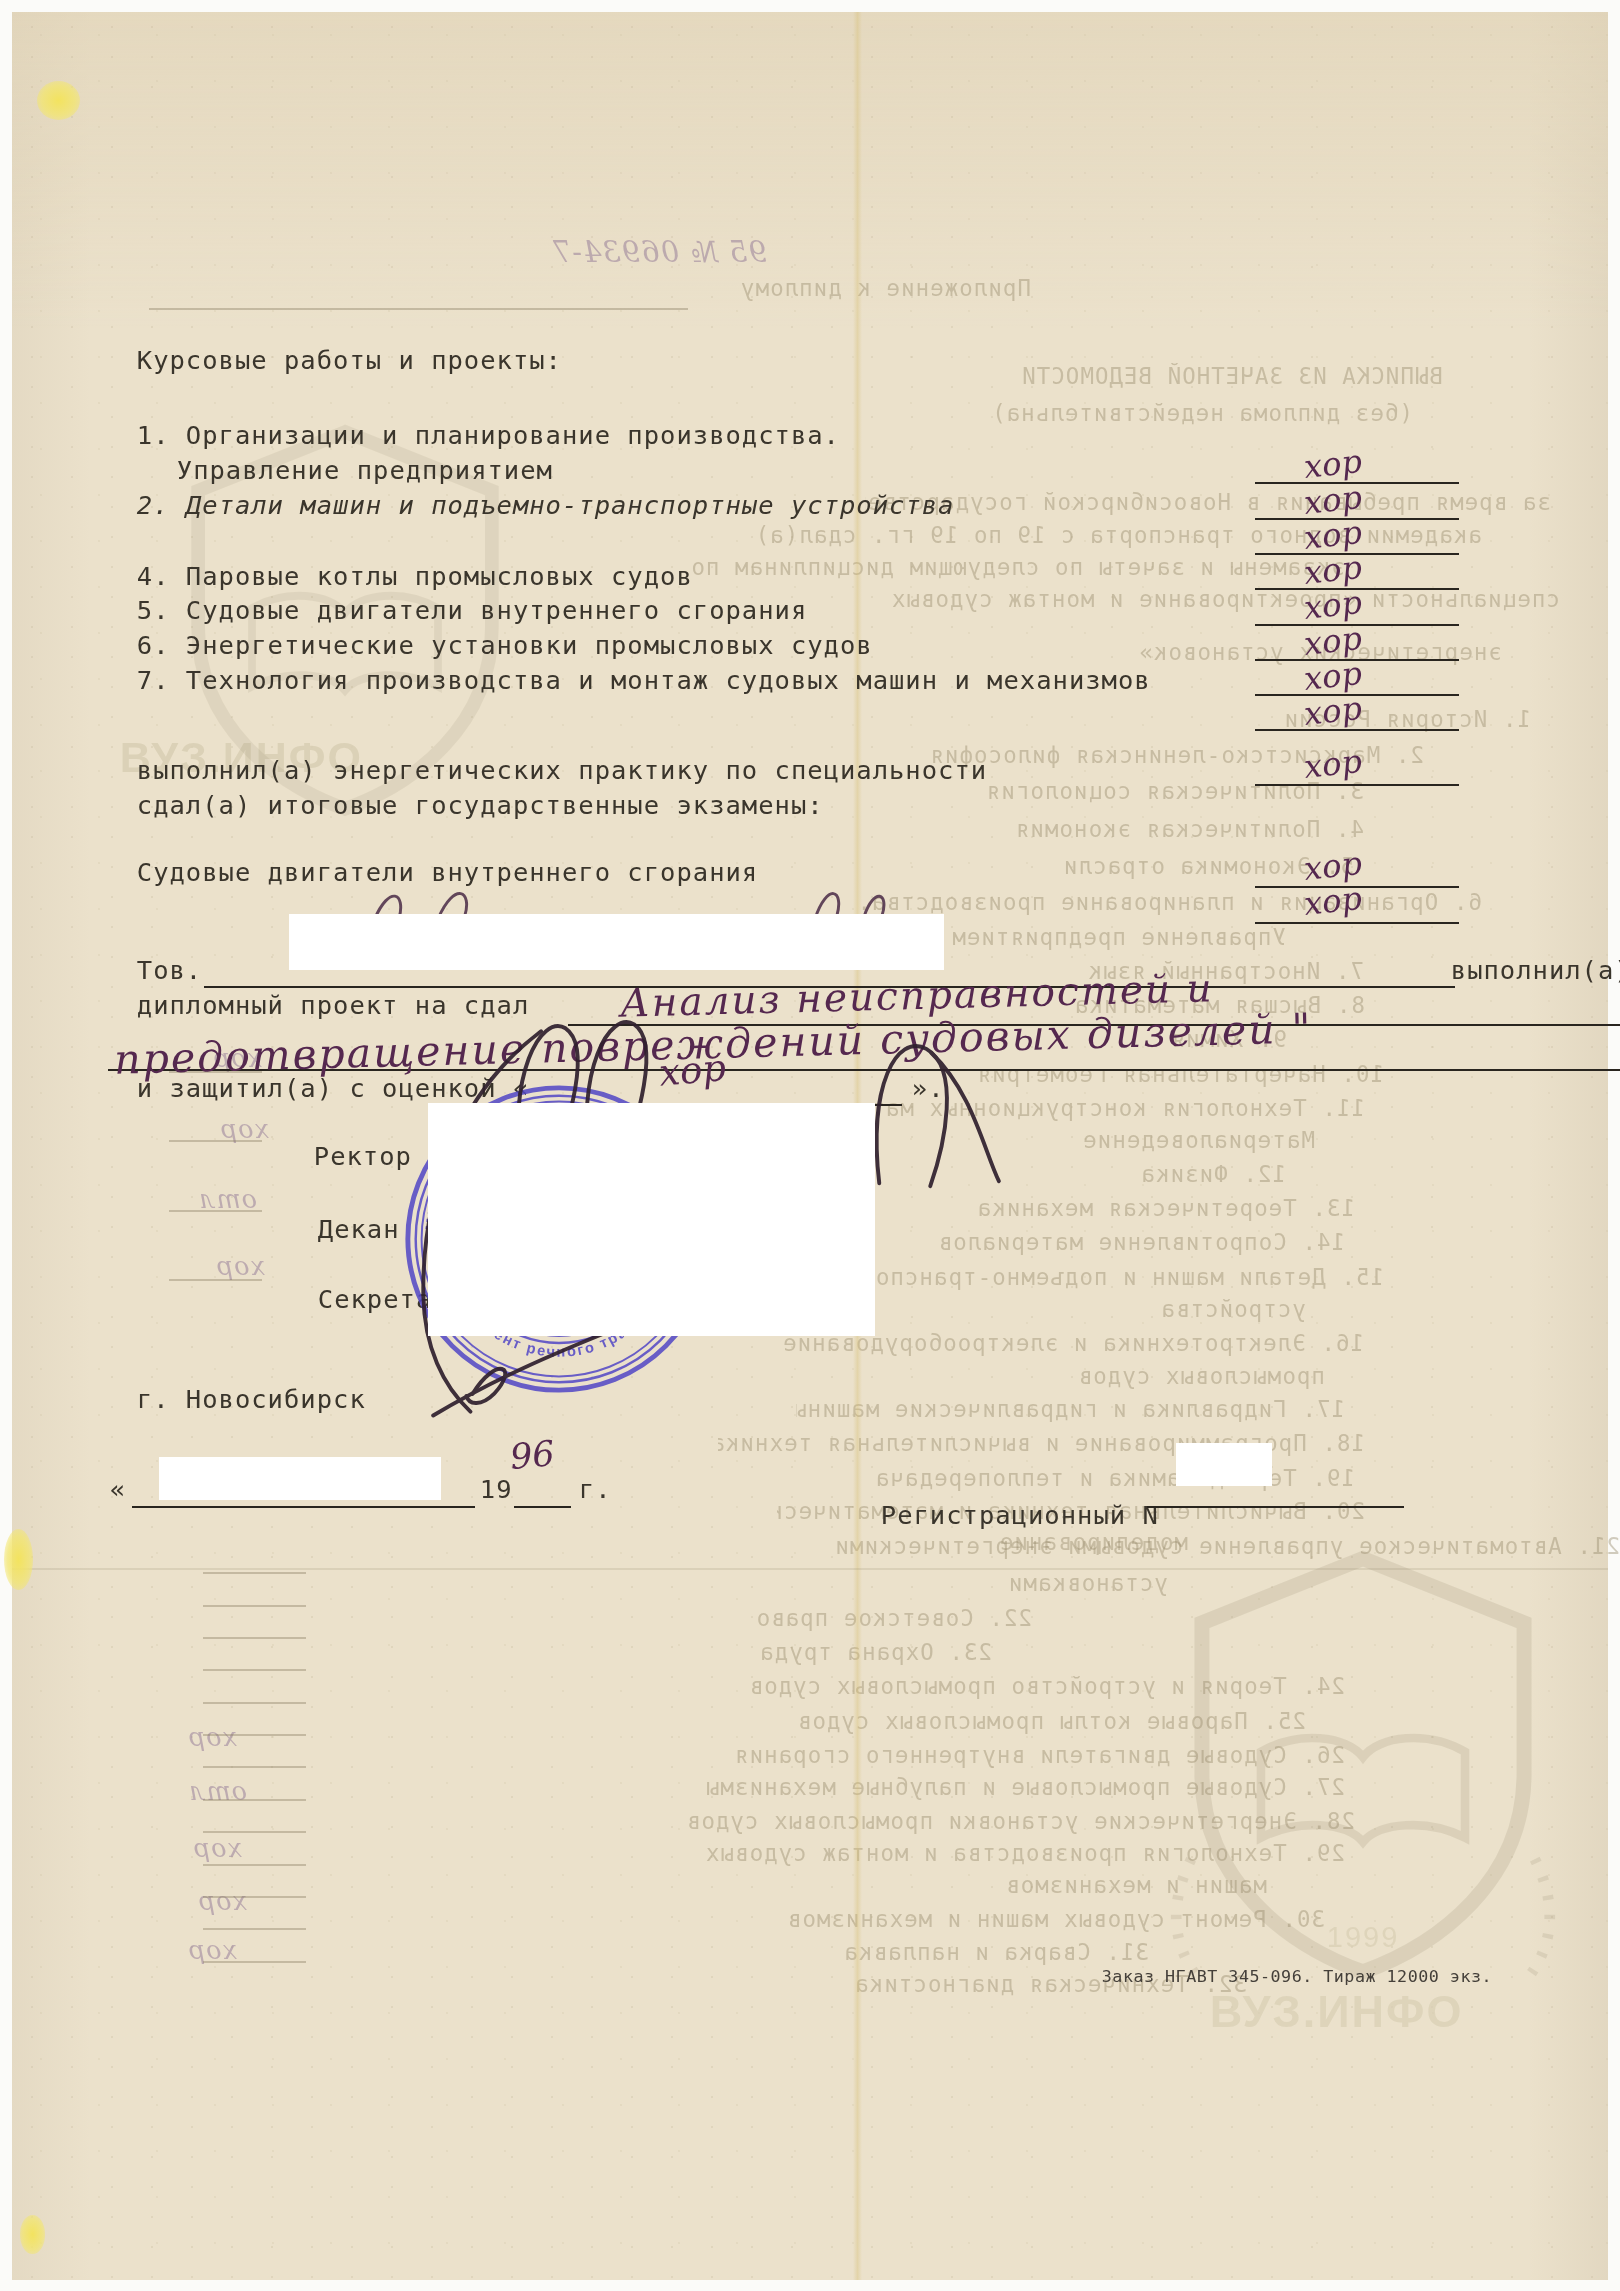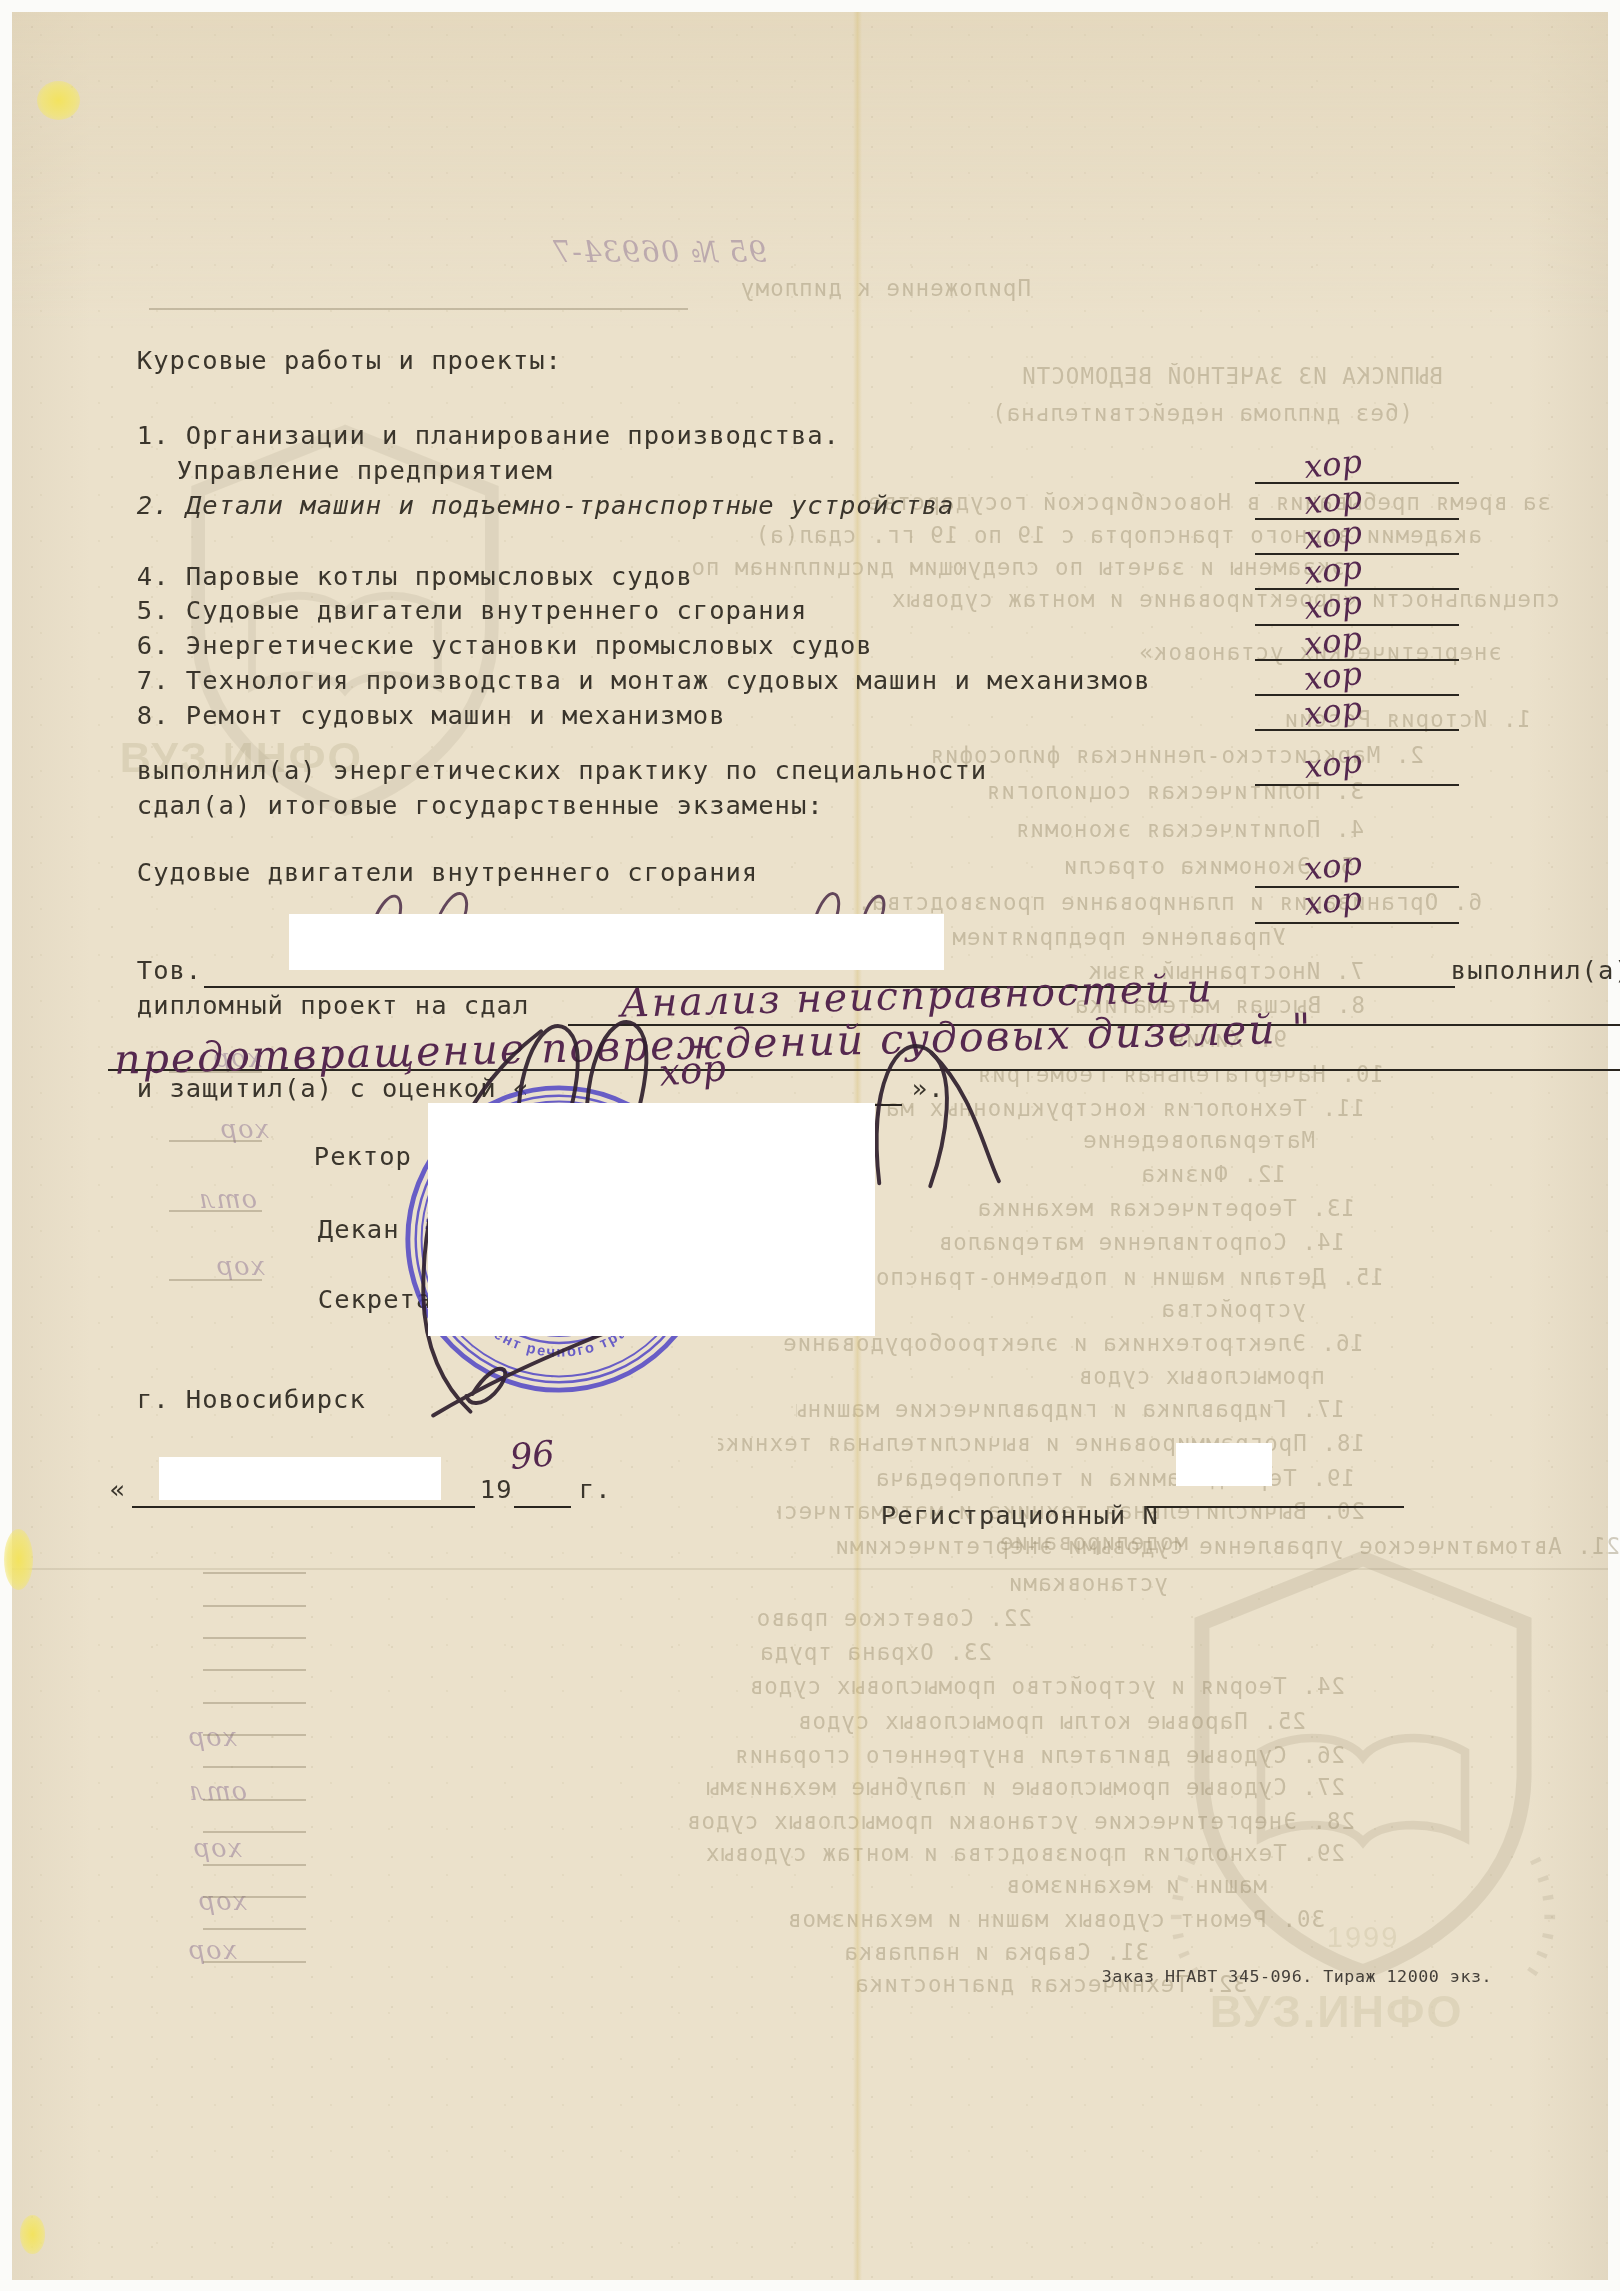--- a/index.html
+++ b/index.html
@@ -152,21 +152,20 @@
 
   <div class="t" style="left:125px;top:333px;">Курсовые работы и проекты:</div>
 
   <div class="t" style="left:125px;top:408px;">1. Организации и планирование производства.</div>
   <div class="t" style="left:165px;top:443px;">Управление предприятием</div>
   <div class="t" style="left:125px;top:478px;font-style:italic;">2. Детали машин и подъемно-транспортные устройства</div>
   <div class="t" style="left:125px;top:549px;">4. Паровые котлы промысловых судов</div>
   <div class="t" style="left:125px;top:583px;text-align:center;">5. Судовые двигатели внутреннего сгорания</div>
   <div class="t" style="left:125px;top:618px;">6. Энергетические установки промысловых судов</div>
   <div class="t" style="left:125px;top:653px;">7. Технология производства и монтаж судовых машин и механизмов</div>
-  <div class="t" style="left:125px;top:688px;">8. Ремонт судовых машин и механизмов</div>
 
   <div class="gline" style="top:470px;"></div>
   <div class="grade-hand" style="top:433px;">хор</div>
   <div class="gline" style="top:506px;"></div>
   <div class="grade-hand" style="top:469px;">хор</div>
   <div class="gline" style="top:541px;"></div>
   <div class="grade-hand" style="top:504px;">хор</div>
   <div class="gline" style="top:576px;"></div>
   <div class="grade-hand" style="top:539px;">хор</div>
   <div class="gline" style="top:612px;"></div>

